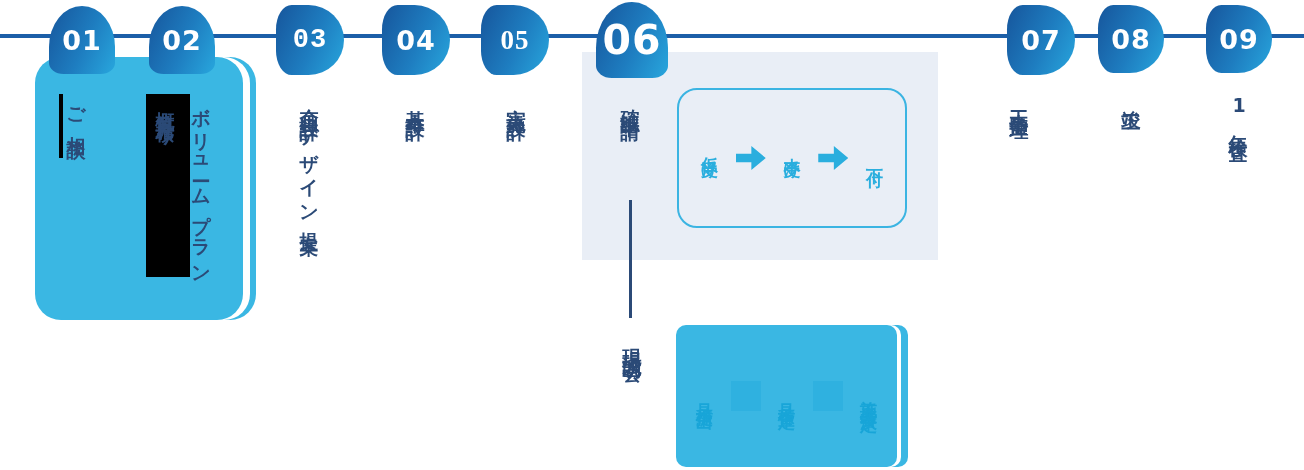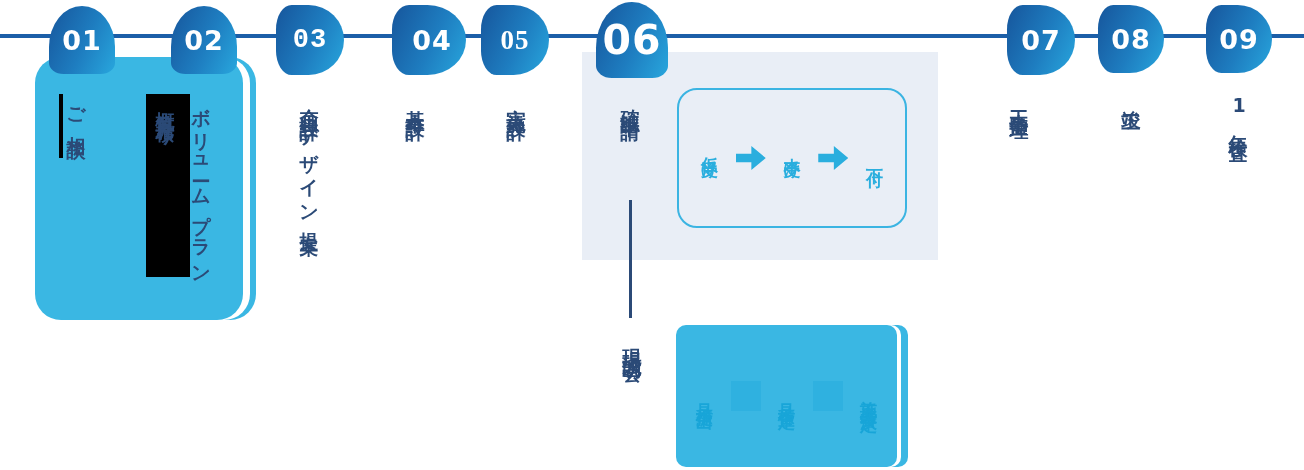--- a/index.html
+++ b/index.html
@@ -60,27 +60,27 @@
   </div>
 
   <div class="panel"></div>
 
   <div class="black-patch" style="left:59px;top:94px;width:4px;height:64px;"></div>
   <div class="black-patch" style="left:146px;top:94px;width:44px;height:183px;"></div>
 
   <div class="badge shape-dome" style="left:49px;top:6px;width:66px;height:68px;text-align:center;">
       <span>01</span>
     </div>
-  <div class="badge shape-dome" style="left:171px;top:6px;width:66px;height:68px;">
+  <div class="badge shape-dome" style="left:149px;top:6px;width:66px;height:68px;">
       <span>02</span>
     </div>
   <div class="badge shape-bulge" style="left:276px;top:5px;width:68px;height:70px;font-family:Liberation Mono, monospace;">
       <span>03</span>
     </div>
-  <div class="badge shape-bulge" style="left:392px;top:5px;width:68px;height:70px;padding-left:6px;">
+  <div class="badge shape-bulge" style="left:382px;top:5px;width:68px;height:70px;">
       <span>04</span>
     </div>
   <div class="badge shape-bulge" style="left:481px;top:5px;width:68px;height:70px;font-family:Liberation Serif, serif;">
       <span>05</span>
     </div>
   <div class="badge shape-dome" style="left:596px;top:2px;width:72px;height:76px;font-size:41px;">
       <span>06</span>
     </div>
   <div class="badge shape-bulge" style="left:984px;top:5px;width:68px;height:70px;margin-left:23px;">
       <span>07</span>

